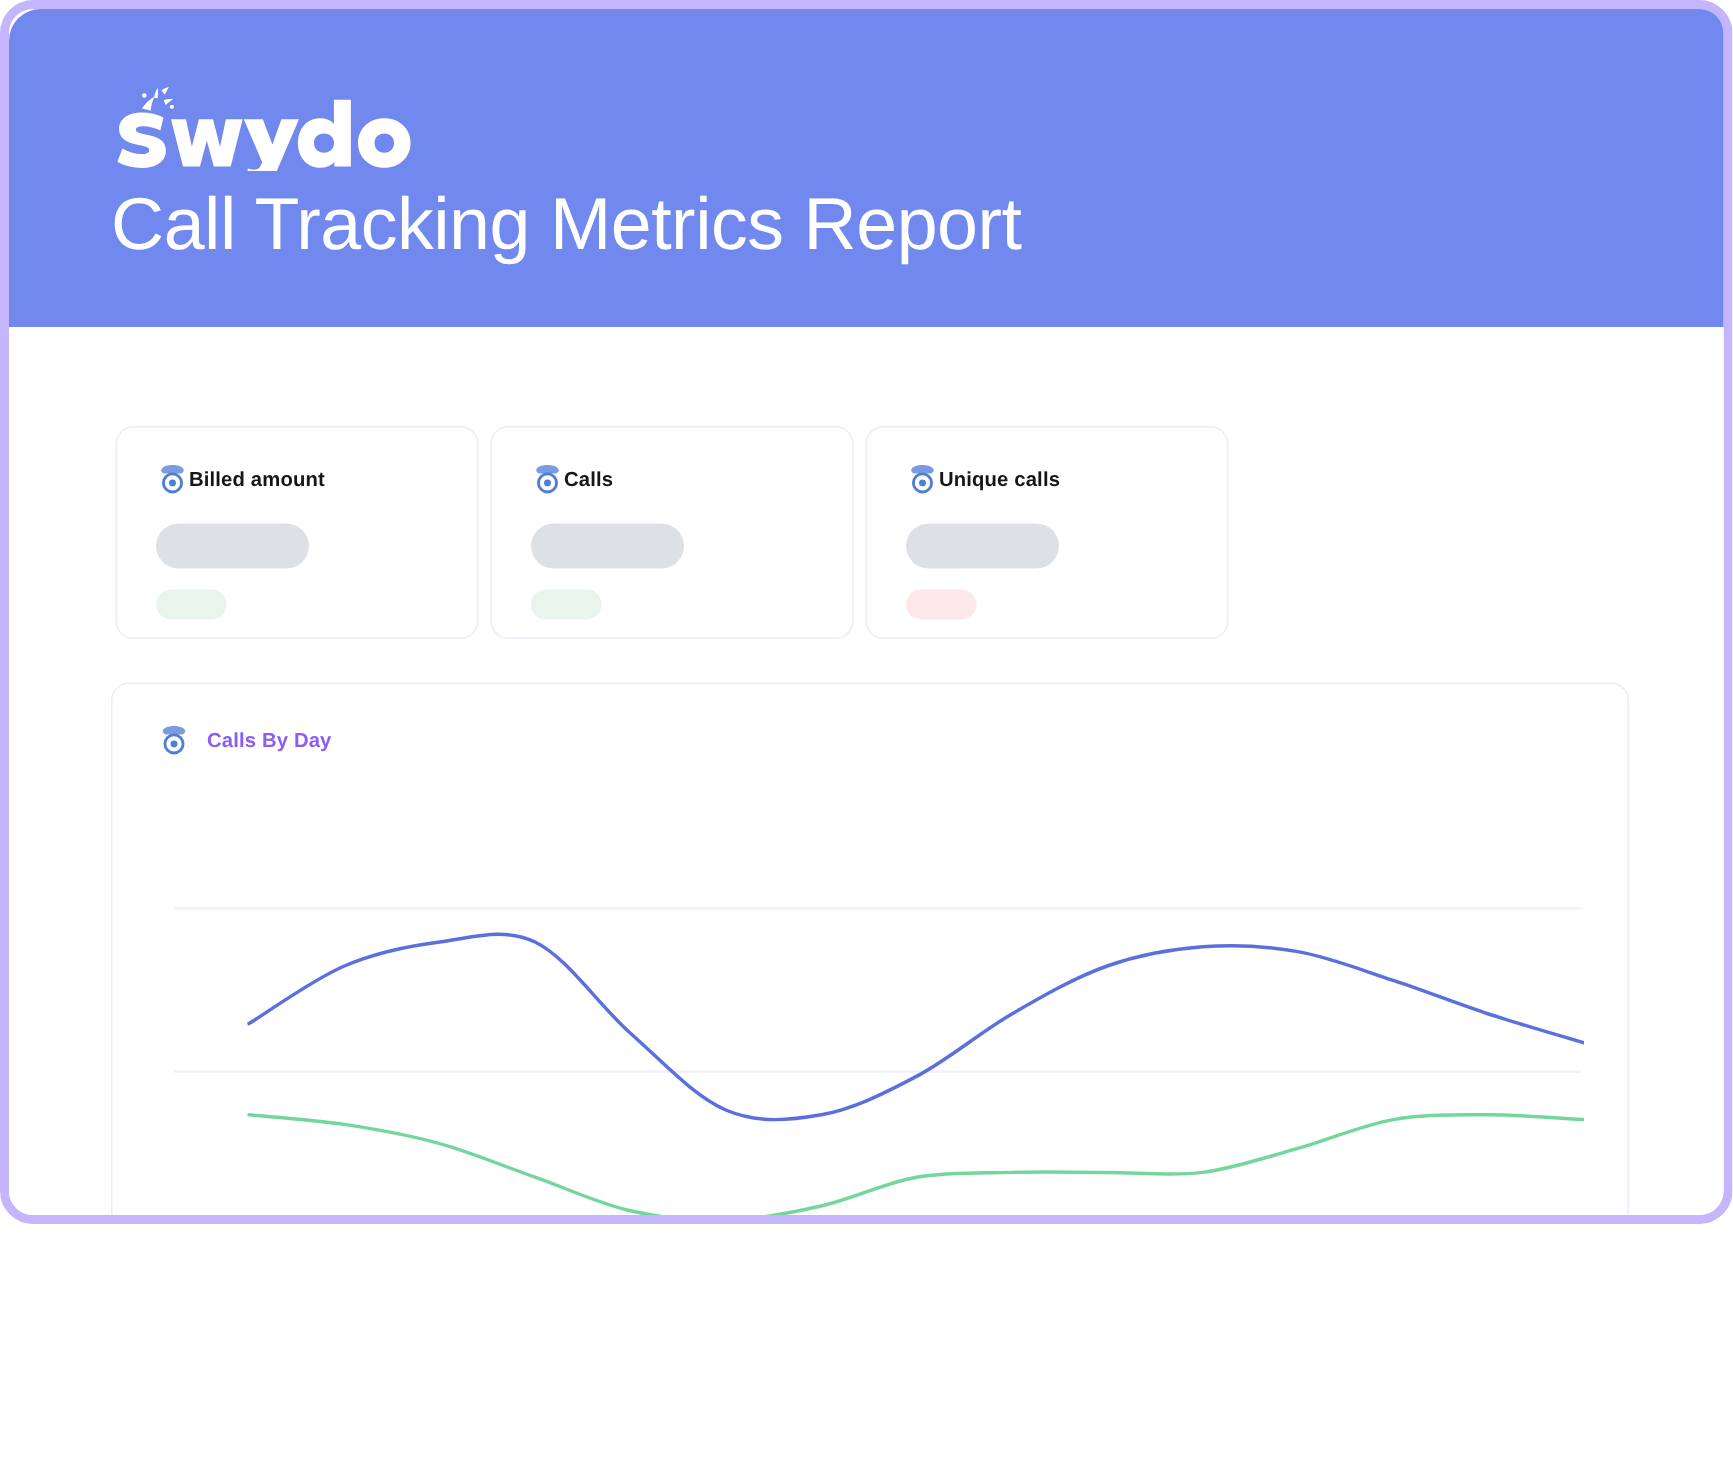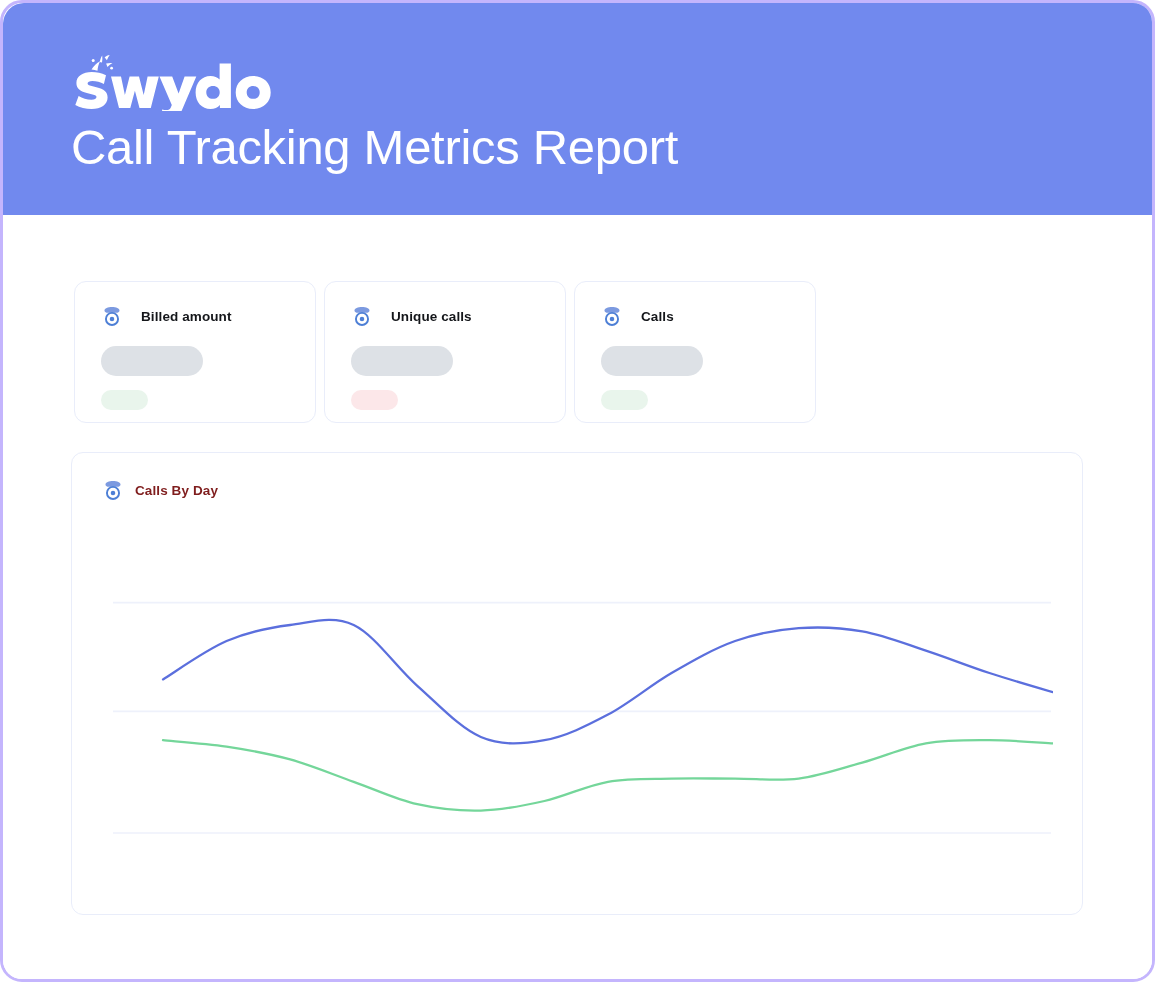--- a/index.html
+++ b/index.html
@@ -9,24 +9,24 @@
     background: #ffffff;
   }
   body {
     font-family: "Liberation Sans", sans-serif;
     -webkit-font-smoothing: antialiased;
   }
 
   .page {
     position: relative;
     width: 1155px;
-    height: 982px;
-    box-sizing: border-box;
-    background: #ffffff;
-    border: 3px solid #c4b5fd;
+    height: 816px;
+    box-sizing: border-box;
+    background: #ffffff;
+    border: 6px solid #c4b5fd;
     border-radius: 22px;
     overflow: hidden;
   }
 
   
   .header {
     position: absolute;
     left: 0;
     top: 0;
     width: 1155px;
@@ -87,21 +87,21 @@
     border: 1px solid #e9edfa;
     border-radius: 12px;
     flex: 0 0 242px;
   }
   .kpi-head {
     position: absolute;
     left: 26px;
     top: 23px;
     display: flex;
     align-items: center;
-    gap: 18px;
+    gap: 0;
   }
   .kpi-icon { width: 22px; height: 22px; display: block; flex: 0 0 22px; }
   .kpi-icon svg { display: block; }
   .kpi-label {
     font-size: 13.5px;
     font-weight: 700;
     color: #14161a;
     letter-spacing: 0.1px;
     white-space: nowrap;
   }
@@ -141,21 +141,21 @@
     position: absolute;
     left: 30px;
     top: 26px;
     display: flex;
     align-items: center;
     gap: 11px;
   }
   .chart-title {
     font-size: 13.5px;
     font-weight: 700;
-    color: #7f1d1d;
+    color: #8b5cf6;
     letter-spacing: 0.1px;
     white-space: nowrap;
   }
   .chart-plot {
     position: absolute;
     left: 21px;
     top: 84px;
     width: 960px;
     height: 340px;
   }
@@ -216,39 +216,39 @@
 
       <div class="kpi-card">
         <div class="kpi-head">
           <span class="kpi-icon">
             <svg width="22" height="22" viewBox="0 0 24 24" xmlns="http://www.w3.org/2000/svg" aria-hidden="true">
               <path d="M12 2.2c-4.5 0-8.2 1.6-8.2 3.8 0 1.0 0.8 1.8 2.1 2.4h12.2c1.3-0.6 2.1-1.4 2.1-2.4 0-2.2-3.7-3.8-8.2-3.8z" fill="#7c9ae0"></path>
               <circle cx="12" cy="15.2" r="6.6" fill="none" stroke="#4d7fd6" stroke-width="2.1"></circle>
               <circle cx="12" cy="15.2" r="2.5" fill="#4d7fd6"></circle>
             </svg>
           </span>
-          <span class="kpi-label">Unique calls</span>
+          <span class="kpi-label">Calls</span>
         </div>
         <div class="sk-value"></div>
-        <div class="sk-delta down"></div>
+        <div class="sk-delta up"></div>
       </div>
 
       <div class="kpi-card">
         <div class="kpi-head">
           <span class="kpi-icon">
             <svg width="22" height="22" viewBox="0 0 24 24" xmlns="http://www.w3.org/2000/svg" aria-hidden="true">
               <path d="M12 2.2c-4.5 0-8.2 1.6-8.2 3.8 0 1.0 0.8 1.8 2.1 2.4h12.2c1.3-0.6 2.1-1.4 2.1-2.4 0-2.2-3.7-3.8-8.2-3.8z" fill="#7c9ae0"></path>
               <circle cx="12" cy="15.2" r="6.6" fill="none" stroke="#4d7fd6" stroke-width="2.1"></circle>
               <circle cx="12" cy="15.2" r="2.5" fill="#4d7fd6"></circle>
             </svg>
           </span>
-          <span class="kpi-label">Calls</span>
+          <span class="kpi-label">Unique calls</span>
         </div>
         <div class="sk-value"></div>
-        <div class="sk-delta up"></div>
+        <div class="sk-delta down"></div>
       </div>
 
 
     </div>
 
     <div class="chart-card">
       <div class="chart-head">
         <span class="kpi-icon">
           <svg width="22" height="22" viewBox="0 0 24 24" xmlns="http://www.w3.org/2000/svg" aria-hidden="true">
             <path d="M12 2.2c-4.5 0-8.2 1.6-8.2 3.8 0 1.0 0.8 1.8 2.1 2.4h12.2c1.3-0.6 2.1-1.4 2.1-2.4 0-2.2-3.7-3.8-8.2-3.8z" fill="#7c9ae0"></path>

